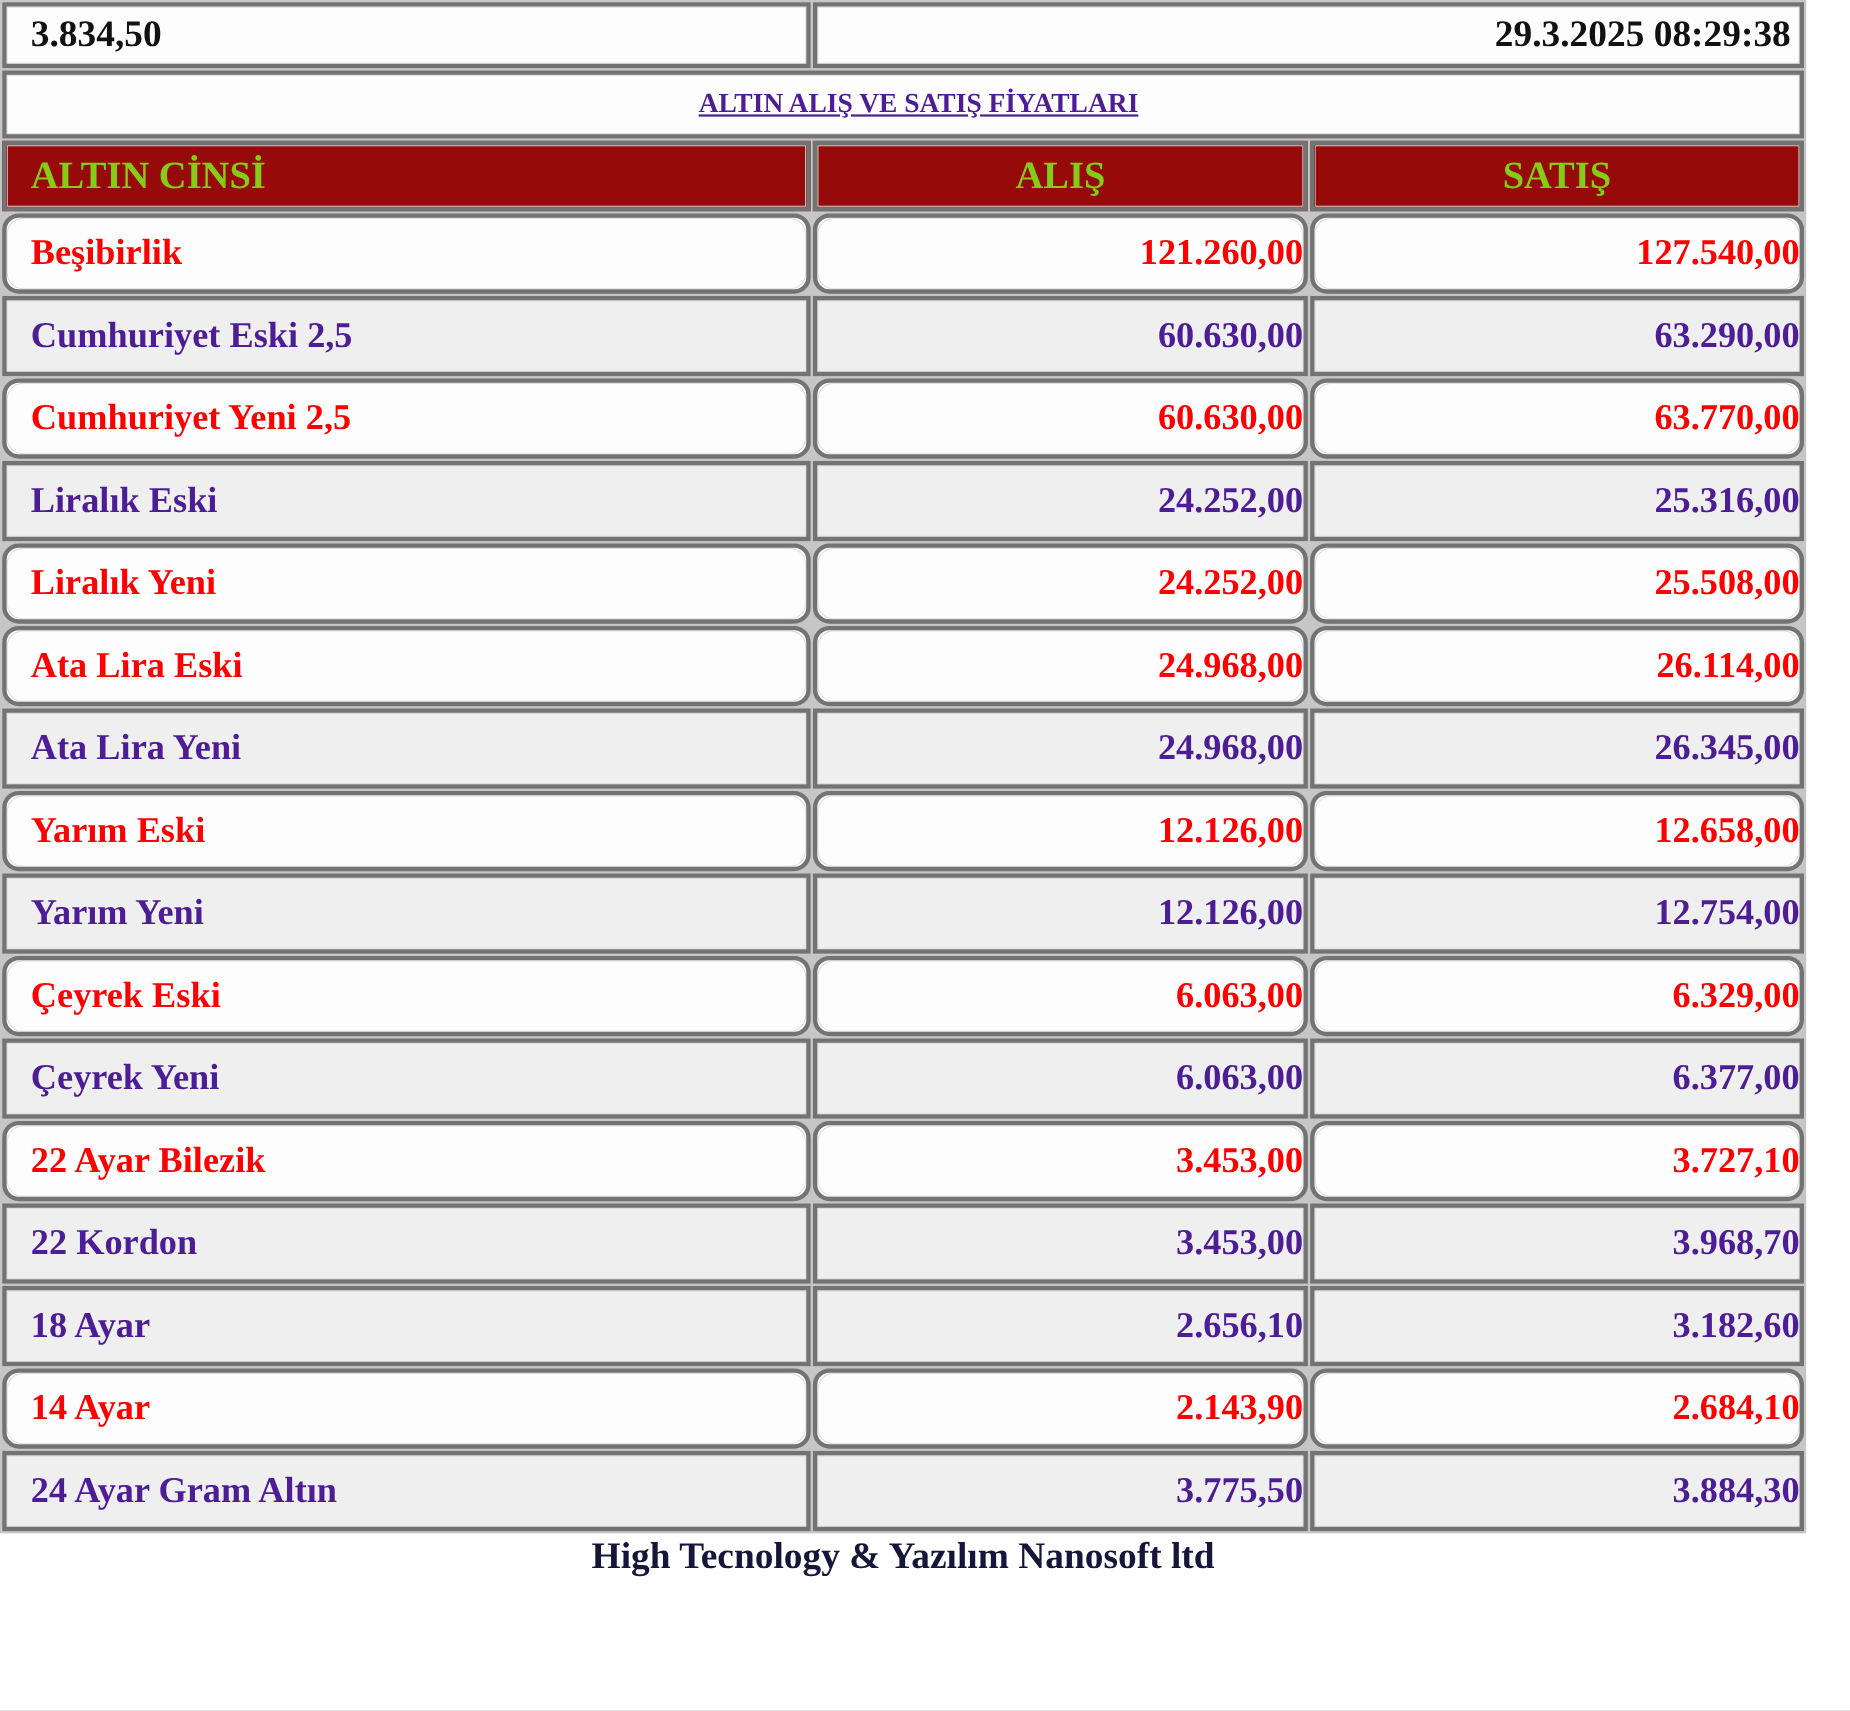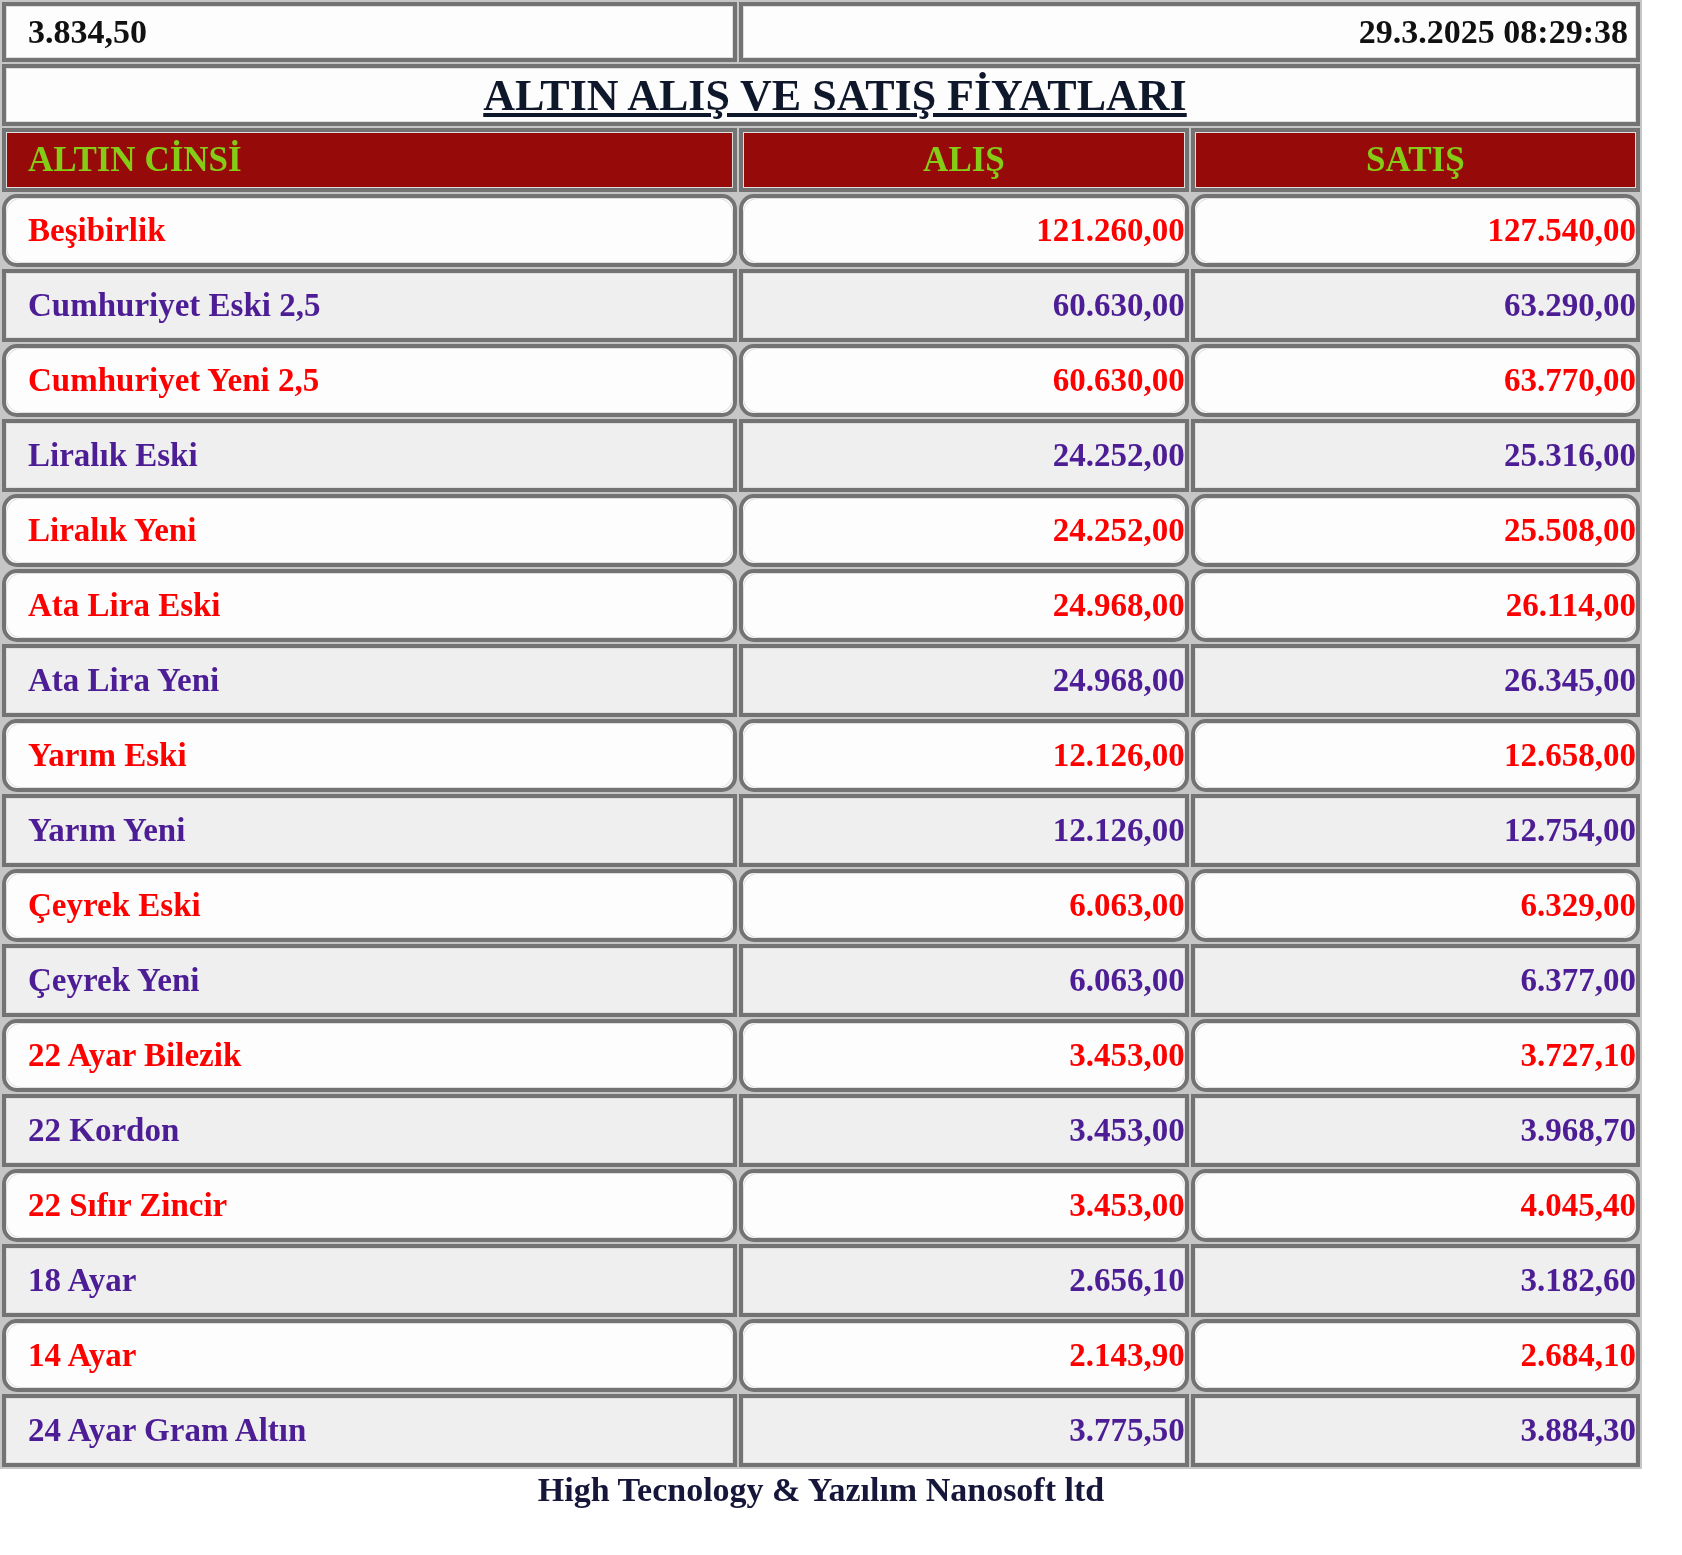--- a/index.html
+++ b/index.html
@@ -16,21 +16,21 @@
     border:4px solid #737373;
     box-shadow:inset 0 0 0 1px #dedede;
     padding:0;vertical-align:middle;overflow:hidden;white-space:nowrap;
   }
   
   tr.toprow td{background:#fdfdfd;color:#111111;height:52px;font-size:34px;}
   td.left-val{text-align:left;padding-left:22px;}
   td.right-val{text-align:right;padding-right:8px;}
   
   tr.titlerow td{background:#fdfdfd;text-align:center;height:54px;}
-  tr.titlerow a{color:#0f172a;text-decoration:underline;font-size:44px;font-weight:bold;cursor:pointer;margin-left:28px;}
+  tr.titlerow a{color:#4c1d95;text-decoration:underline;font-size:25px;font-weight:bold;cursor:pointer;margin-left:28px;}
   
   tr.headrow td{background:#970a0a;color:#84cc16;height:56px;font-size:35px;}
   tr.headrow td.name-cell{text-align:left;padding-left:22px;}
   tr.headrow td.num-cell{text-align:center;margin-top:12px;}
   
   tr.datarow td{height:65px;font-size:33px;}
   td.name-cell{text-align:left;padding-left:22px;}
   td.num-cell{text-align:right;}
   tr.red-row td{background:#fdfdfd;color:#ff0000;border-radius:15px;}
   tr.blue-row td{background:#efefef;color:#4c1d95;}
@@ -128,25 +128,20 @@
       <tr class="datarow red-row">
     <td class="name-cell">22 Ayar Bilezik</td>
     <td class="num-cell">3.453,00</td>
     <td class="num-cell">3.727,10</td>
   </tr>
       <tr class="datarow blue-row">
     <td class="name-cell">22 Kordon</td>
     <td class="num-cell">3.453,00</td>
     <td class="num-cell">3.968,70</td>
   </tr>
-      <tr class="datarow red-row">
-    <td class="name-cell">22 Sıfır Zincir</td>
-    <td class="num-cell">3.453,00</td>
-    <td class="num-cell">4.045,40</td>
-  </tr>
       <tr class="datarow blue-row">
     <td class="name-cell">18 Ayar</td>
     <td class="num-cell">2.656,10</td>
     <td class="num-cell">3.182,60</td>
   </tr>
       <tr class="datarow red-row">
     <td class="name-cell">14 Ayar</td>
     <td class="num-cell">2.143,90</td>
     <td class="num-cell">2.684,10</td>
   </tr>

